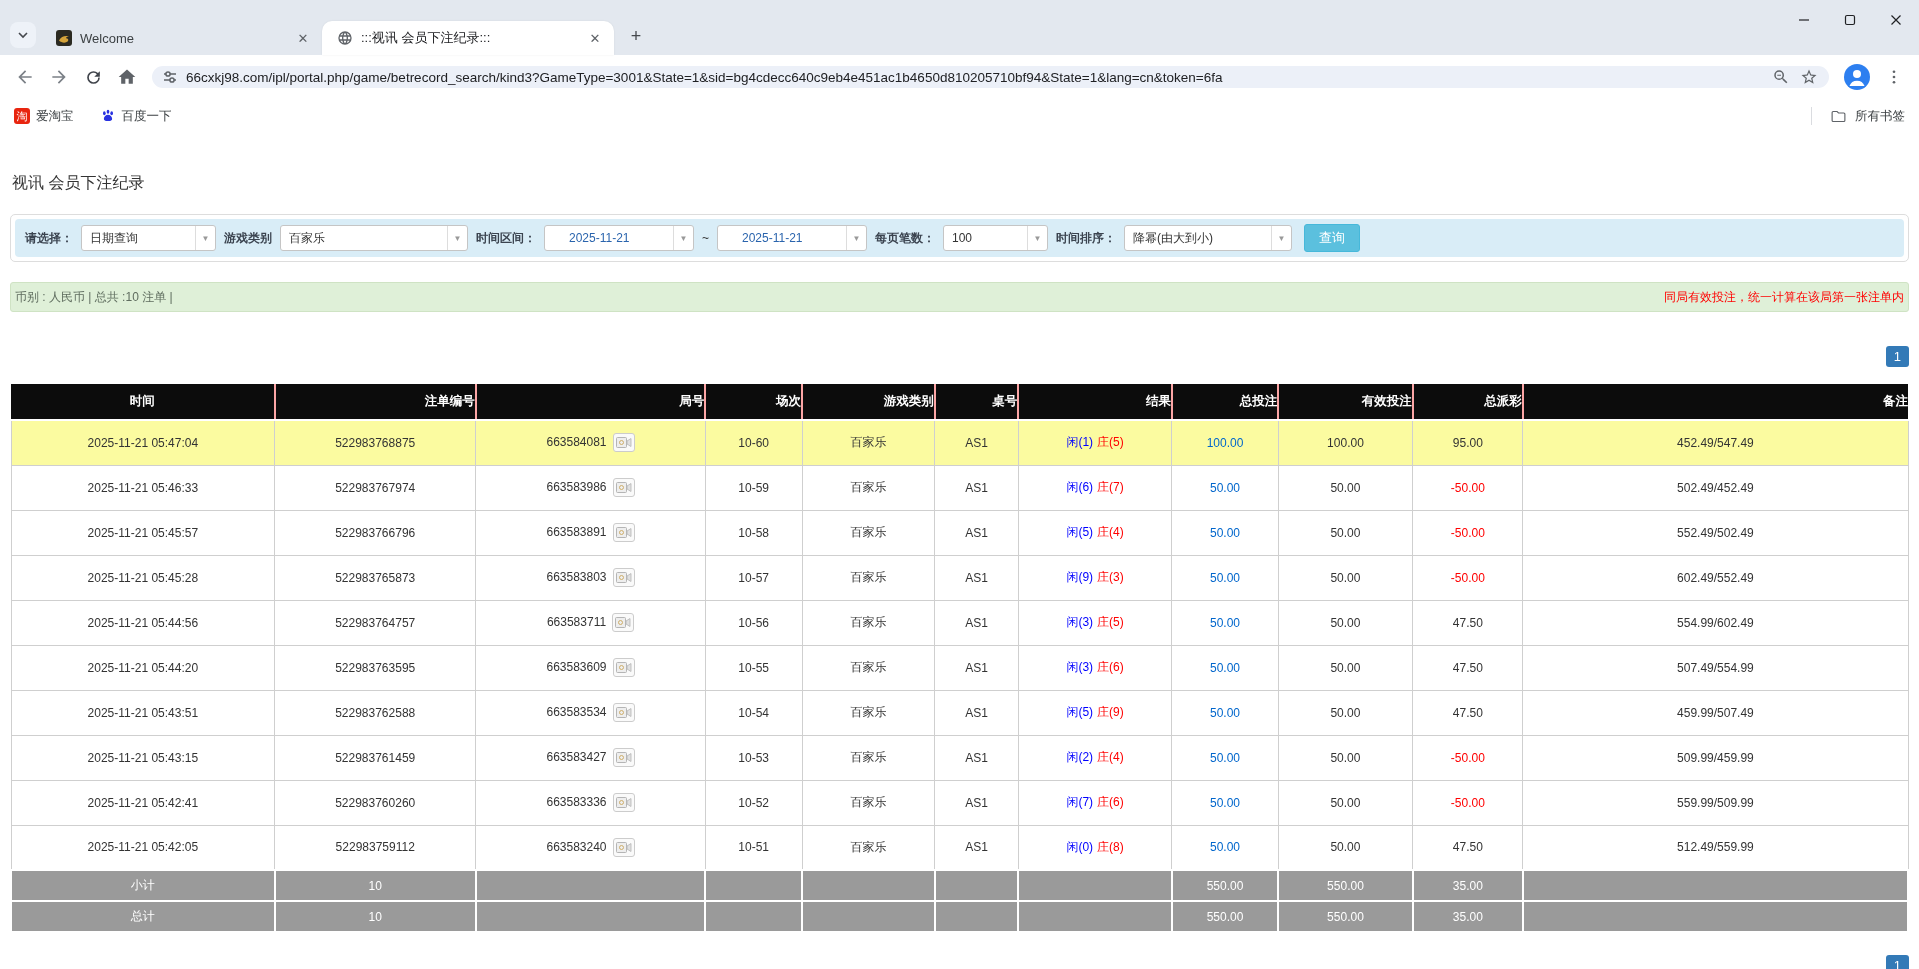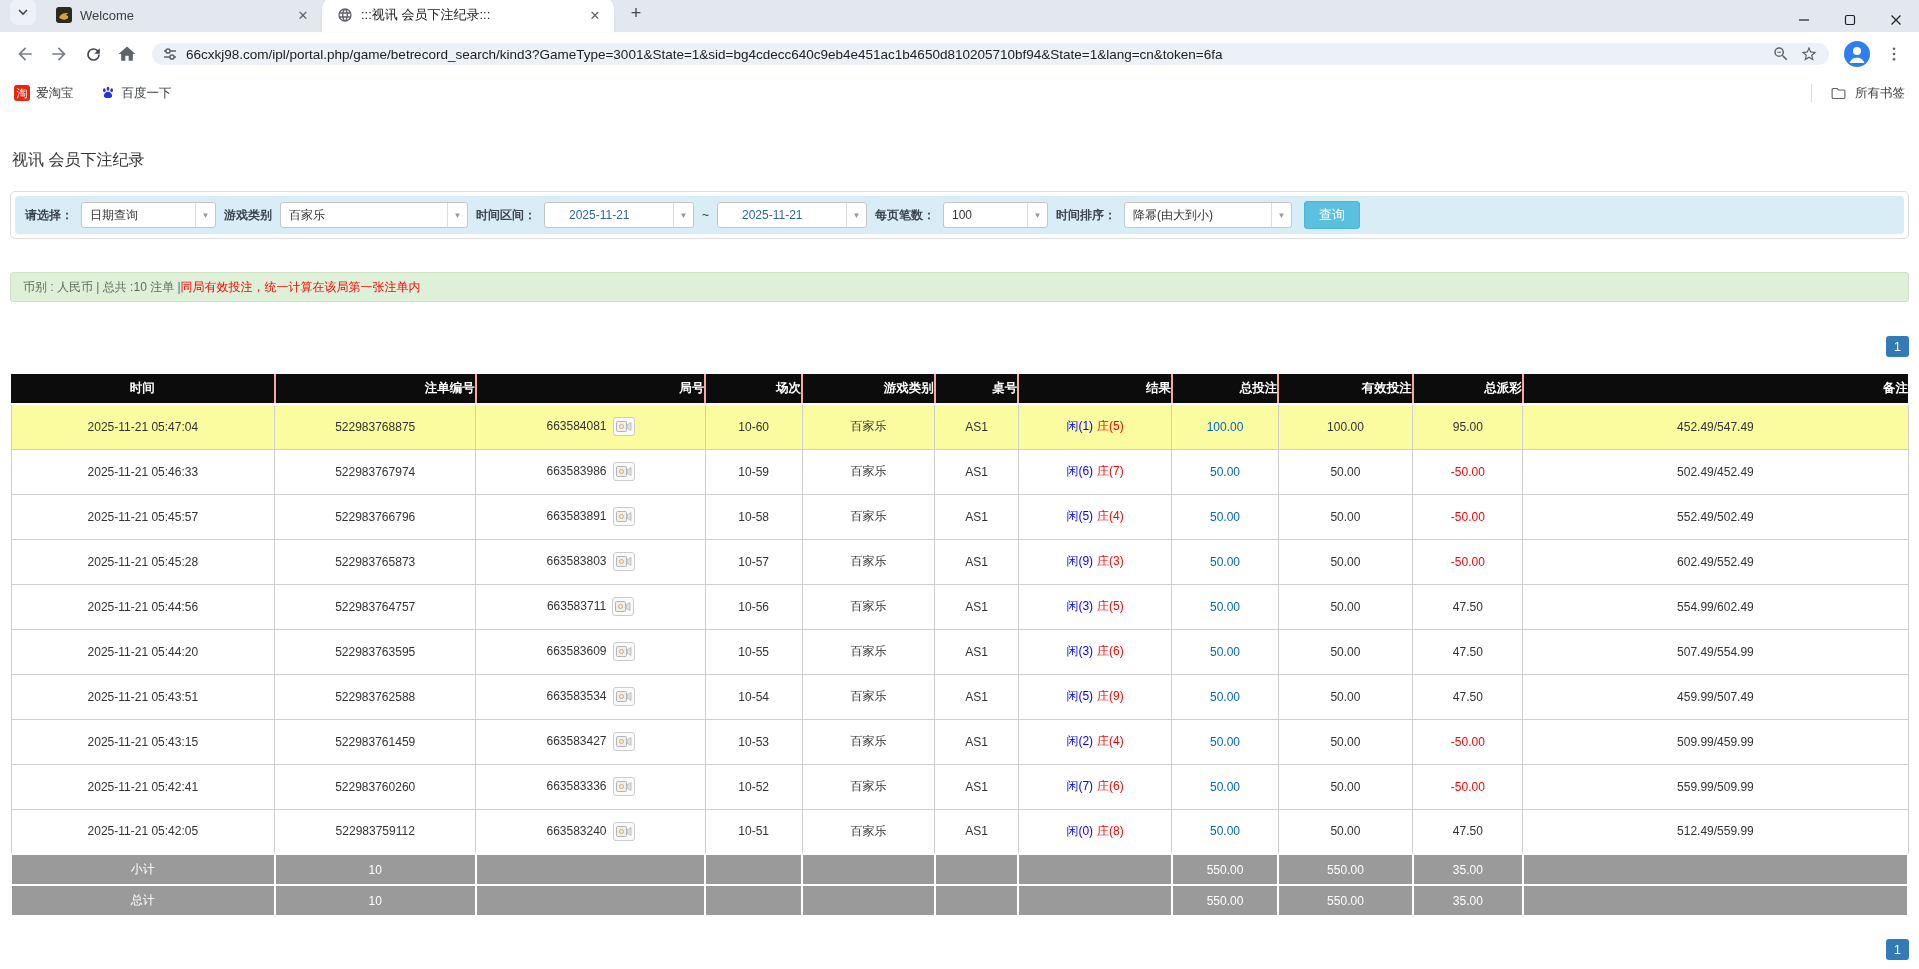--- a/index.html
+++ b/index.html
@@ -1,20 +1,20 @@
 <!DOCTYPE html>
 <html><head>
 <meta charset="utf-8">
 <style>
   * { box-sizing: border-box; margin: 0; padding: 0; }
   html,body { width:1919px; height:969px; overflow:hidden; background:#fff;
     font-family:"Liberation Sans","DejaVu Sans",sans-serif; }
 
   
-  .tabstrip { height:32px; background:#e3e8ef; display:flex; align-items:flex-end; position:relative; padding-left:10px; }
+  .tabstrip { height:55px; background:#e3e8ef; display:flex; align-items:flex-end; position:relative; padding-left:10px; }
   .tab-search-btn { width:26px; height:26px; margin:0 8px 7px 0; border-radius:8px; background:#eef2f8;
     display:flex; align-items:center; justify-content:center; color:#45484d; font-size:12px; cursor:pointer; }
   .tab { height:34px; display:flex; align-items:center; padding:0 10px 0 12px; font-size:13px; color:#3c4043; cursor:pointer; }
   .tab.inactive { width:278px; }
   .tab.active { width:292px; background:#fff; border-radius:10px 10px 0 0; color:#202124; box-shadow:0 0 2px rgba(0,0,0,.08);padding-left:15px; }
   .tab .favicon { width:16px; height:16px; margin-right:8px; flex:none; }
   .tab .tab-title { flex:1; white-space:nowrap; overflow:hidden; text-overflow:ellipsis; }
   .tab .tab-close { width:18px; height:18px; border-radius:50%; display:flex; align-items:center; justify-content:center;
     color:#5f6368; font-size:13px; margin-left:6px; cursor:pointer; }
   .new-tab-btn { width:28px; height:28px; margin:0 0 5px 8px; border-radius:50%; display:flex; align-items:center;
@@ -46,32 +46,32 @@
   .select { display:flex; align-items:center; background:#fff; border:1px solid #c5c5c5; border-radius:3px; height:26px;
     font-size:12px; color:#333; cursor:pointer; }
   .select .val { flex:1; padding:0 8px; white-space:nowrap; overflow:hidden; }
   .select.blueval .val { color:#2a64ad;padding-left:24px; }
   .select .caret { width:20px; align-self:stretch; border-left:1px solid #ddd; display:flex; align-items:center;
     justify-content:center; color:#999; font-size:8px; }
   .w135{width:135px} .w188{width:188px} .w150{width:150px} .w105{width:105px} .w168{width:168px}
   .search-btn { background:#5bc0de; border:1px solid #46b8da; color:#fff; font-size:13px; height:28px; padding:0 14px;
     border-radius:3px; cursor:pointer; margin-left:4px; }
 
-  .summary-bar { margin-top:33px; background:#dff0d8; border:1px solid #cfe3c4; border-radius:3px; height:30px;
-    display:flex; align-items:center; justify-content:flex-start; padding:0 12px; font-size:12px; }
+  .summary-bar { margin-top:20px; background:#dff0d8; border:1px solid #cfe3c4; border-radius:3px; height:30px;
+    display:flex; align-items:center; justify-content:space-between; padding:0 4px; font-size:12px; }
   .summary-left { color:#5f6d5f; }
   .summary-right { color:#ff0000; }
 
   .pagi-row { text-align:right; }
   .pagi-top { margin-top:34px; }
   .pagi-bottom { margin-top:22px; }
   .page-badge { display:inline-block; background:#337ab7; color:#fff; font-size:13px; padding:3px 8px; border-radius:3px; cursor:pointer; }
 
   table.bet-table { width:100%; border-collapse:collapse; table-layout:fixed; margin-top:17px; font-size:12px; color:#333; }
-  .bet-table thead th { background:#0c0c0c; color:#fff; font-weight:bold; height:30px; font-size:12.5px; border-bottom:2px solid #fff; }
+  .bet-table thead th { background:#0c0c0c; color:#fff; font-weight:bold; height:36px; font-size:12.5px; border-bottom:2px solid #fff; }
   .bet-table thead th + th { border-left:2px solid #fca5a5;text-align:right; }
   .bet-table tbody td { border:1px solid #cfcfcf; height:45px; text-align:center; background:#fff; }
   .bet-table tbody tr.hl td { background:#fbfba0;margin-top:29px; }
   .bet-table tfoot td { background:#9a9a9a; color:#fff; height:31px; text-align:center; border:2px solid #fff; }
   .res-player { color:#0000ff; }
   .res-banker { color:#ff0000; margin-left:4px; }
   .bet-link { color:#0066cc; cursor:pointer; }
   .neg { color:#ff0000; }
   .video-btn { display:inline-flex; align-items:center; justify-content:center; vertical-align:middle; margin-left:6px;
     width:22px; height:19px; border:1px solid #ccc; border-radius:3px; background:#fafafa; cursor:pointer; }

